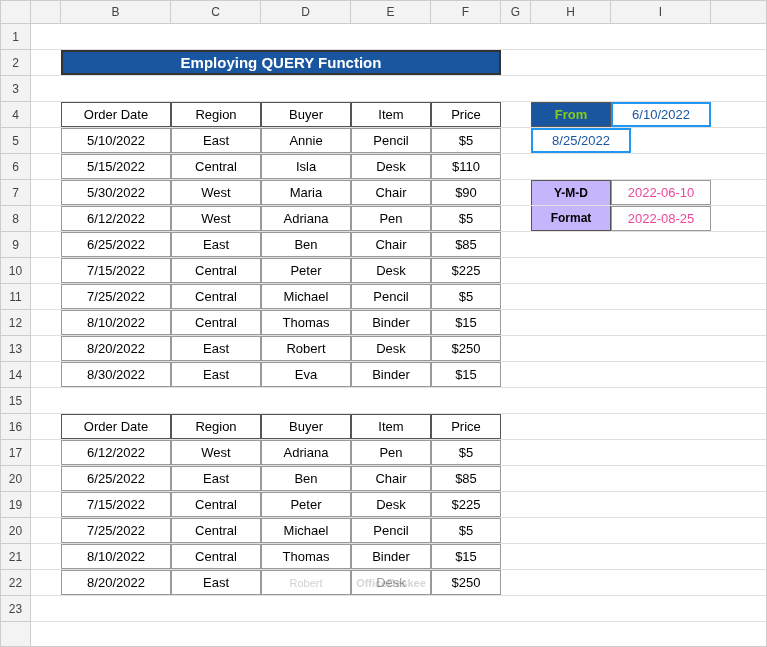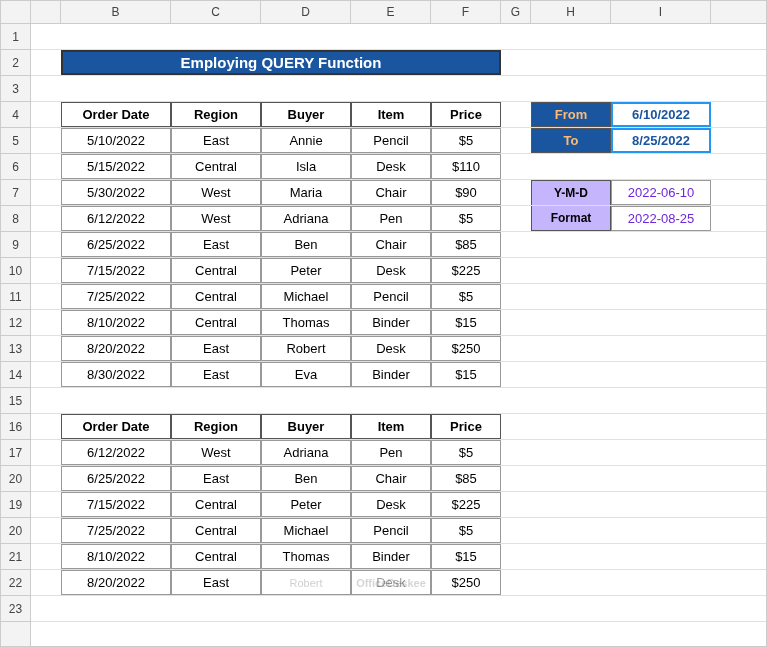--- a/index.html
+++ b/index.html
@@ -117,55 +117,55 @@
       background: #1a56a0;
       color: #fff;
       font-weight: bold;
       font-size: 15px;
       justify-content: center;
     }
 
     
     .tbl-header {
       background: #fff;
-      font-weight: bold;
+      font-weight: normal;
       border: 1.5px solid #555;
     }
 
     
     .tbl-data {
       border: 1px solid #999;
     }
 
     
     .from-to-label {
       background: #1a56a0;
-      color: #fdba74;
+      color: #84cc16;
       font-weight: bold;
       border: 1.5px solid #555;
     }
 
     .from-to-value {
       border: 2px solid #2196F3;
       color: #1a56a0;
-      font-weight: bold;
+      font-weight: normal;
     }
 
     .ymd-label {
       background: #c4b5fd;
       border: 1.5px solid #555;
       font-weight: bold;
       font-size: 12px;
       text-align: center;
       justify-content: center;
     }
 
     .ymd-value {
       border: 1px solid #999;
-      color: #6d28d9;
+      color: #ec4899;
     }
 
     .cell-empty {
       border: none;
       background: transparent;
     }
 
     .spreadsheet-wrapper {
       position: relative;
     }
@@ -264,21 +264,20 @@
         </div>
 
         <div class="grid-row">
           <div class="cell col-a cell-empty"></div>
           <div class="cell col-b tbl-data">5/10/2022</div>
           <div class="cell col-c tbl-data">East</div>
           <div class="cell col-d tbl-data">Annie</div>
           <div class="cell col-e tbl-data">Pencil</div>
           <div class="cell col-f tbl-data">$5</div>
           <div class="cell col-g cell-empty"></div>
-          <div class="cell col-h from-to-label">To</div>
           <div class="cell col-i from-to-value" style="border:2px solid #2196F3;">8/25/2022</div>
         </div>
 
         <div class="grid-row">
           <div class="cell col-a cell-empty"></div>
           <div class="cell col-b tbl-data">5/15/2022</div>
           <div class="cell col-c tbl-data">Central</div>
           <div class="cell col-d tbl-data">Isla</div>
           <div class="cell col-e tbl-data">Desk</div>
           <div class="cell col-f tbl-data">$110</div>

